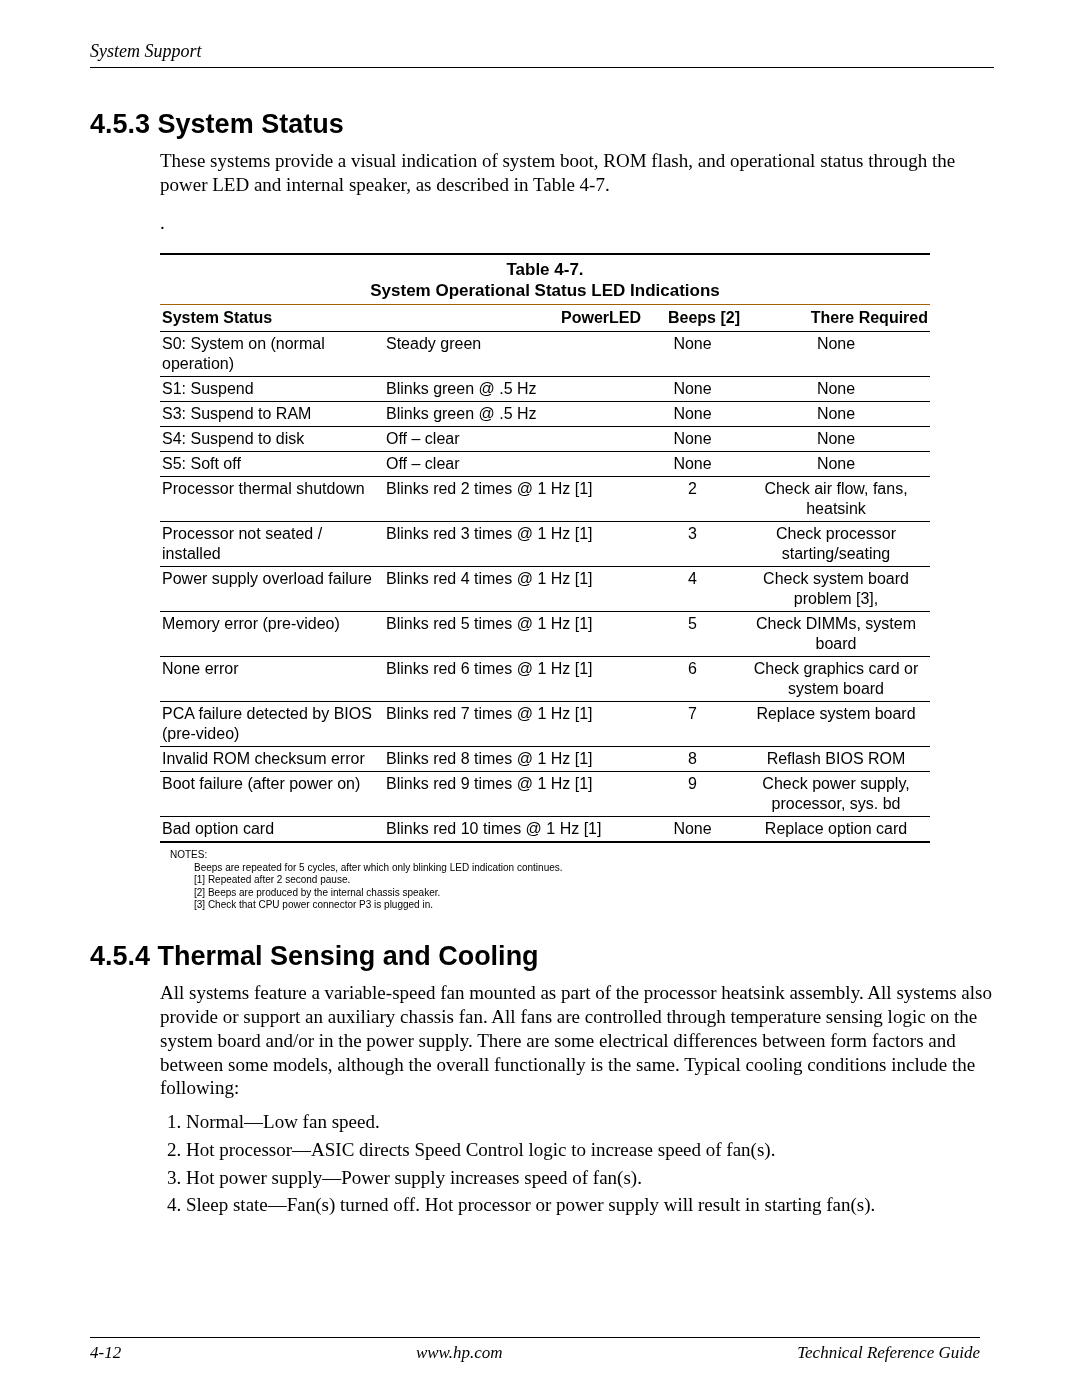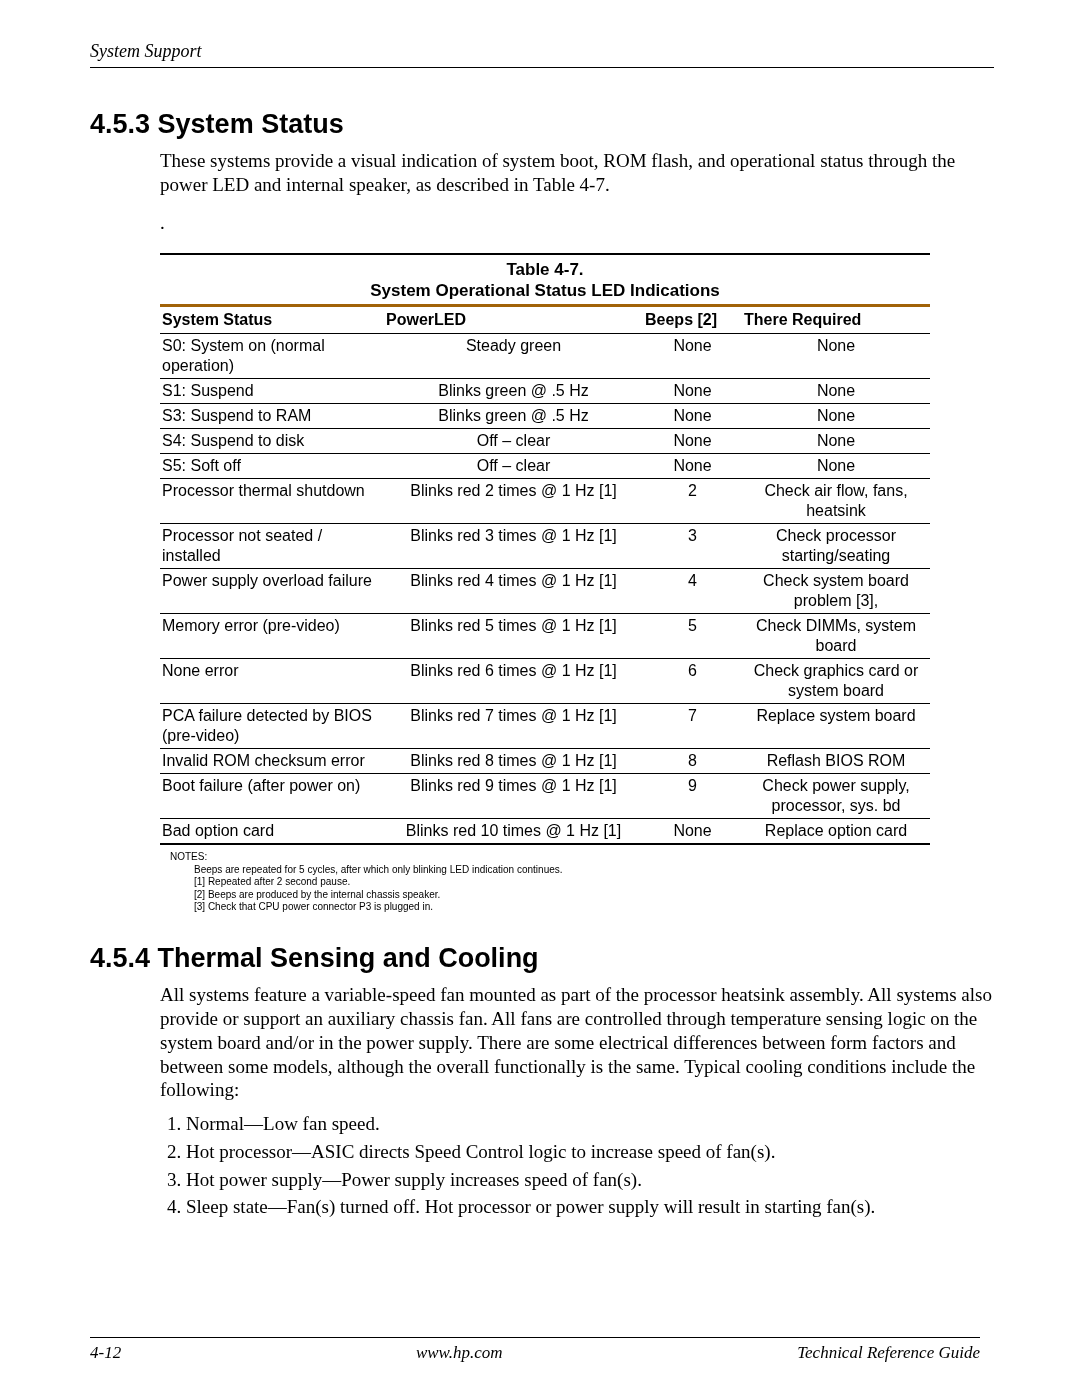--- a/index.html
+++ b/index.html
@@ -54,44 +54,44 @@
     font-weight: bold;
     font-size: 17px;
     border-top: 2px solid #000;
     padding-top: 4px;
   }
   .tbl-subcaption {
     text-align: center;
     font-weight: bold;
     font-size: 17px;
     padding-bottom: 3px;
-    border-bottom: 3px solid #a16207;
+    border-bottom: 1px solid #a16207;
   }
   table.led {
     border-collapse: collapse;
     width: 100%;
     font-size: 16px;
   }
   table.led th {
     font-weight: bold;
-    text-align: left;
+    text-align: right;
     padding: 3px 2px;
     border-bottom: 1px solid #000;
     vertical-align: bottom;
     font-size: 16px;
   }
   table.led th:first-child { text-align: left; padding-left: 2px; }
   table.led td {
     padding: 2px 2px;
     vertical-align: top;
     border-bottom: 1px solid #000;
     font-size: 16px;
   }
   table.led td.c1 { text-align: left; width: 220px; }
-  table.led td.c2 { text-align: center; width: 255px; }
+  table.led td.c2 { text-align: left; width: 255px; }
   table.led td.c3 { text-align: center; width: 95px; }
   table.led td.c4 { text-align: center; }
   table.led tbody tr:last-child td { border-bottom: 2px solid #000; }
 
   .notes {
     margin: 6px 0 0 70px;
     font-family: Arial, Helvetica, sans-serif;
     font-size: 10px;
   }
   .notes .nh { margin-left: 10px; }

